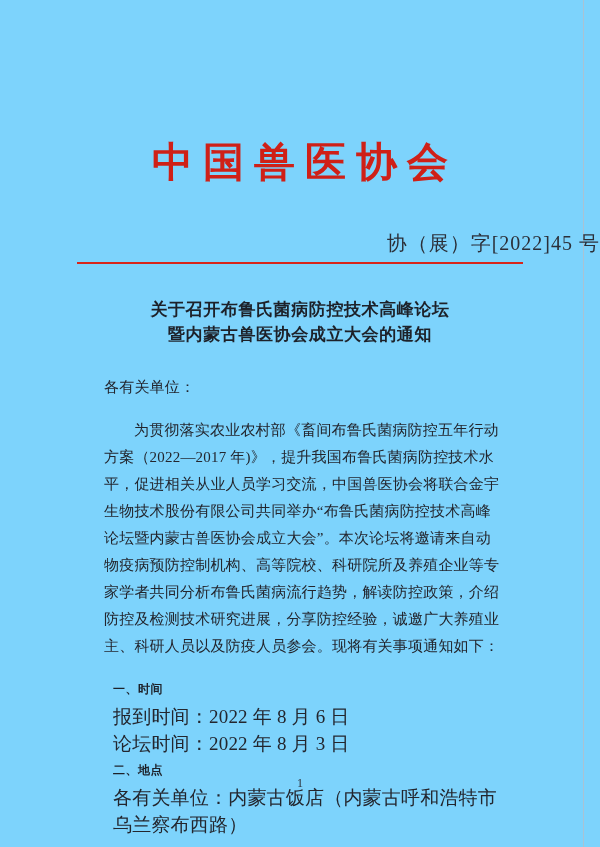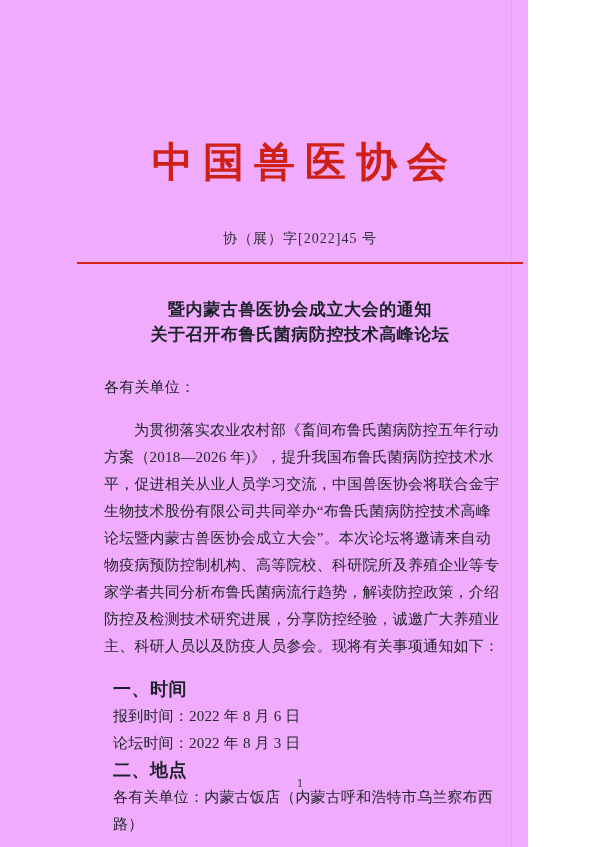--- a/index.html
+++ b/index.html
@@ -2,23 +2,23 @@
 <html lang="zh"><head>
 <meta charset="utf-8">
 <style>
   html, body {
     margin: 0;
     padding: 0;
     background: #ffffff;
   }
   .page {
     position: relative;
-    width: 528px;
+    width: 600px;
     height: 847px;
-    background: #f0abfc;
+    background: #7dd3fc;
     overflow: hidden;
     font-family: "Liberation Serif", "DejaVu Serif", serif;
     color: #23262e;
   }
 
   
   .scan-edge-right {
     position: absolute;
     top: 0;
     right: 16px;
@@ -45,22 +45,22 @@
     letter-spacing: 10px;
     text-indent: 10px;
     color: #cf2017;
   }
 
   .doc-number {
     position: absolute;
     top: 230px;
     left: 0;
     width: 600px;
-    text-align: center;
-    font-size: 14px;
+    text-align: right;
+    font-size: 20px;
     letter-spacing: 1px;
     color: #2b2f38;
   }
 
   .red-rule {
     position: absolute;
     top: 262px;
     left: 77px;
     width: 446px;
     height: 2px;
@@ -94,30 +94,30 @@
     font-size: 15px;
     line-height: 27px;
     letter-spacing: .2px;
     color: #23262e;
     margin: 16px;
   }
   .para.indent { text-indent: 30px; }
 
   .section-heading {
     font-family: "Liberation Sans", "DejaVu Sans", sans-serif;
-    font-size: 18px;
+    font-size: 12px;
     font-weight: 700;
     line-height: 27px;
     letter-spacing: .5px;
     margin: 0;
     padding-left: 25px;
     color: #1d2129;
   }
   .detail-line {
-    font-size: 15px;
+    font-size: 19px;
     line-height: 27px;
     letter-spacing: .2px;
     margin: 0;
     padding-left: 25px;
     color: #23262e;
   }
 
   .page-number {
     position: absolute;
     top: 776px;
@@ -137,29 +137,29 @@
 
   <div class="masthead">
     <div class="masthead-title">中国兽医协会</div>
   </div>
 
   <div class="doc-number">协（展）字[2022]45 号</div>
 
   <div class="red-rule"></div>
 
   <div class="doc-title">
+    <div class="doc-title-line">关于召开布鲁氏菌病防控技术高峰论坛</div>
     <div class="doc-title-line">暨内蒙古兽医协会成立大会的通知</div>
-    <div class="doc-title-line">关于召开布鲁氏菌病防控技术高峰论坛</div>
   </div>
 
   <div class="body-block">
 
     <p class="para">各有关单位：</p>
 
-    <p class="para indent">为贯彻落实农业农村部《畜间布鲁氏菌病防控五年行动方案（2018—2026 年)》，提升我国布鲁氏菌病防控技术水平，促进相关从业人员学习交流，中国兽医协会将联合金宇生物技术股份有限公司共同举办“布鲁氏菌病防控技术高峰论坛暨内蒙古兽医协会成立大会”。本次论坛将邀请来自动物疫病预防控制机构、高等院校、科研院所及养殖企业等专家学者共同分析布鲁氏菌病流行趋势，解读防控政策，介绍防控及检测技术研究进展，分享防控经验，诚邀广大养殖业主、科研人员以及防疫人员参会。现将有关事项通知如下：</p>
+    <p class="para indent">为贯彻落实农业农村部《畜间布鲁氏菌病防控五年行动方案（2022—2017 年)》，提升我国布鲁氏菌病防控技术水平，促进相关从业人员学习交流，中国兽医协会将联合金宇生物技术股份有限公司共同举办“布鲁氏菌病防控技术高峰论坛暨内蒙古兽医协会成立大会”。本次论坛将邀请来自动物疫病预防控制机构、高等院校、科研院所及养殖企业等专家学者共同分析布鲁氏菌病流行趋势，解读防控政策，介绍防控及检测技术研究进展，分享防控经验，诚邀广大养殖业主、科研人员以及防疫人员参会。现将有关事项通知如下：</p>
 
     <p class="section-heading">一、时间</p>
     <p class="detail-line">报到时间：2022 年 8 月 6 日</p>
     <p class="detail-line">论坛时间：2022 年 8 月 3 日</p>
 
     <p class="section-heading">二、地点</p>
     <p class="detail-line">各有关单位：内蒙古饭店（内蒙古呼和浩特市乌兰察布西路）</p>
 
   </div>
 

